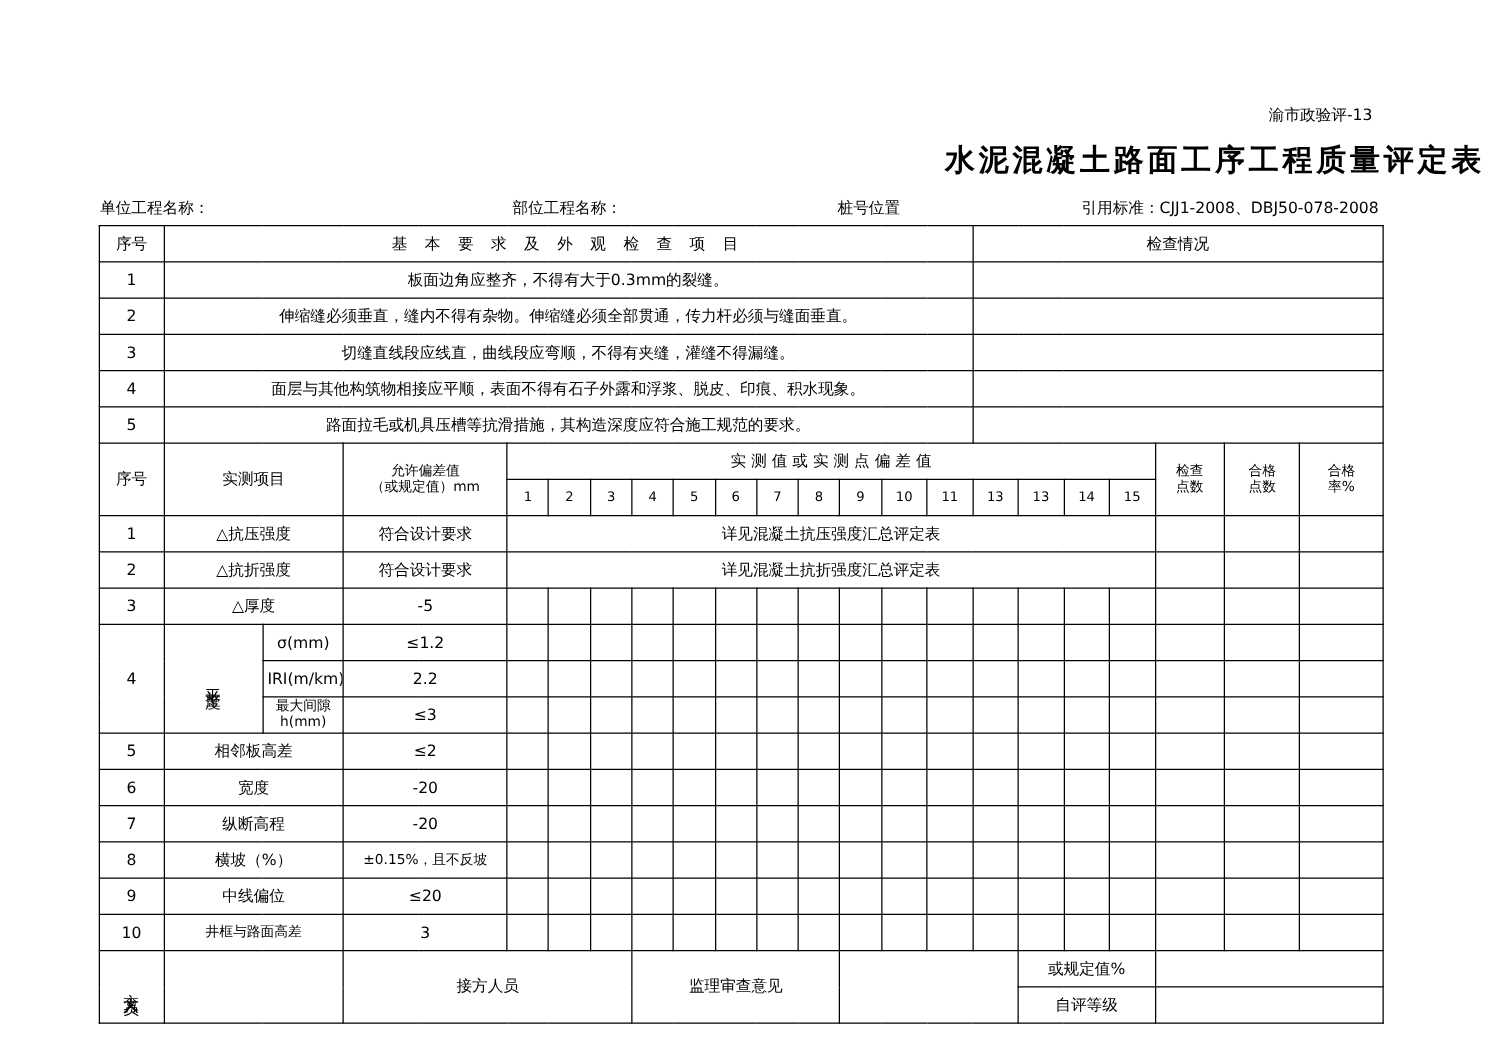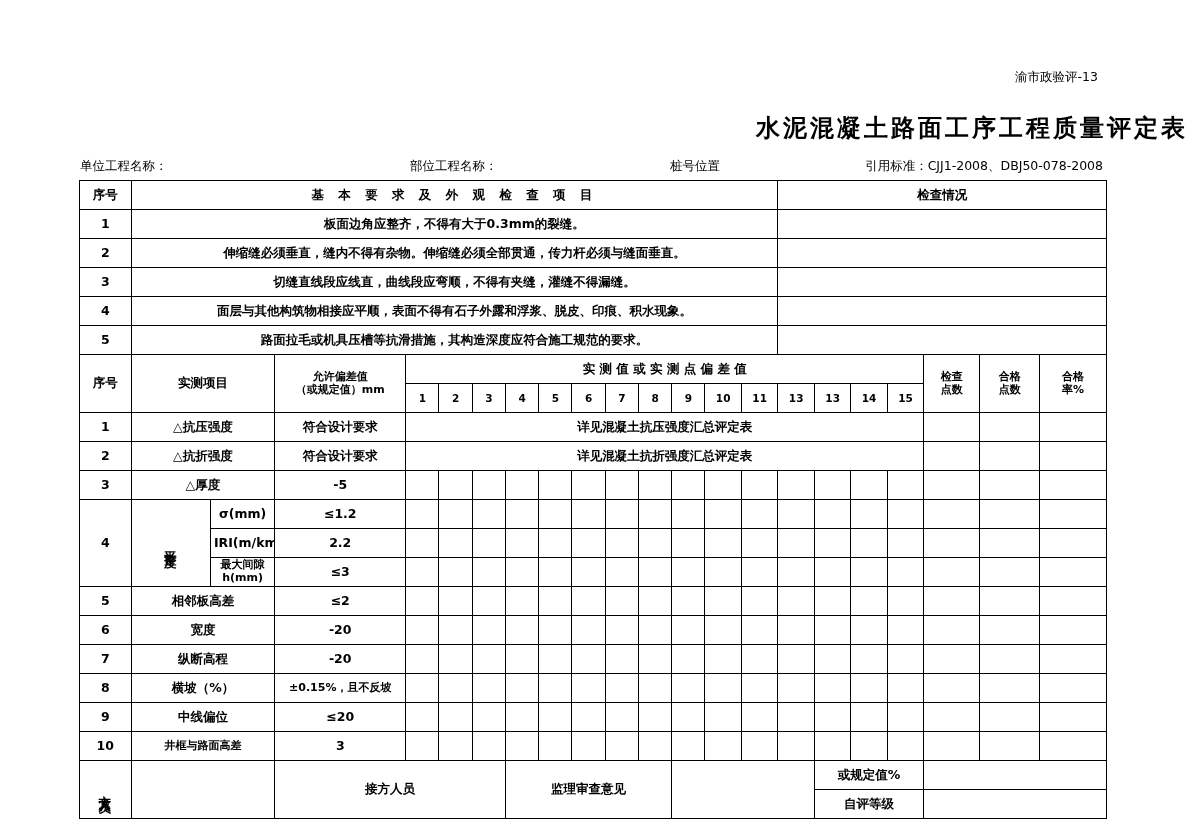--- a/index.html
+++ b/index.html
@@ -17,21 +17,21 @@
   }
   .page {
     position: absolute;
     left: 0; top: 0;
     width: 1188px;
     height: 840px;
   }
   .doc-code {
     position: absolute;
     right: 90px;
-    top: 69px;
+    top: 84px;
     font-size: 12.5px;
     letter-spacing: 0px;
     white-space: nowrap;
   }
   .doc-title {
     position: absolute;
     left: 0; right: 0;
     top: 112px;
     text-align: right;
     font-size: 24px;
@@ -55,21 +55,20 @@
   .hr-std  { right: 0; text-align: center; }
 
   table.main {
     position: absolute;
     left: 79px;
     top: 180px;
     width: 1028px;
     border-collapse: collapse;
     table-layout: fixed;
     font-size: 12.5px;
-    font-weight: bold;
   }
   table.main td {
     border: 1px solid #000;
     padding: 0 3px;
     vertical-align: middle;
     text-align: center;
     line-height: 1.15;
     height: 28px;
     overflow: hidden;
   }

